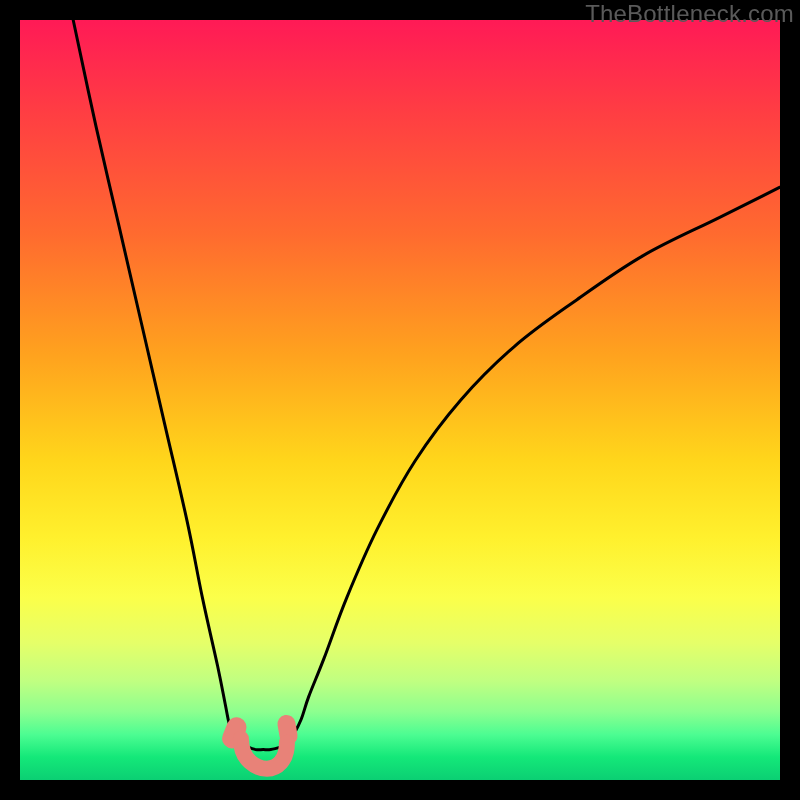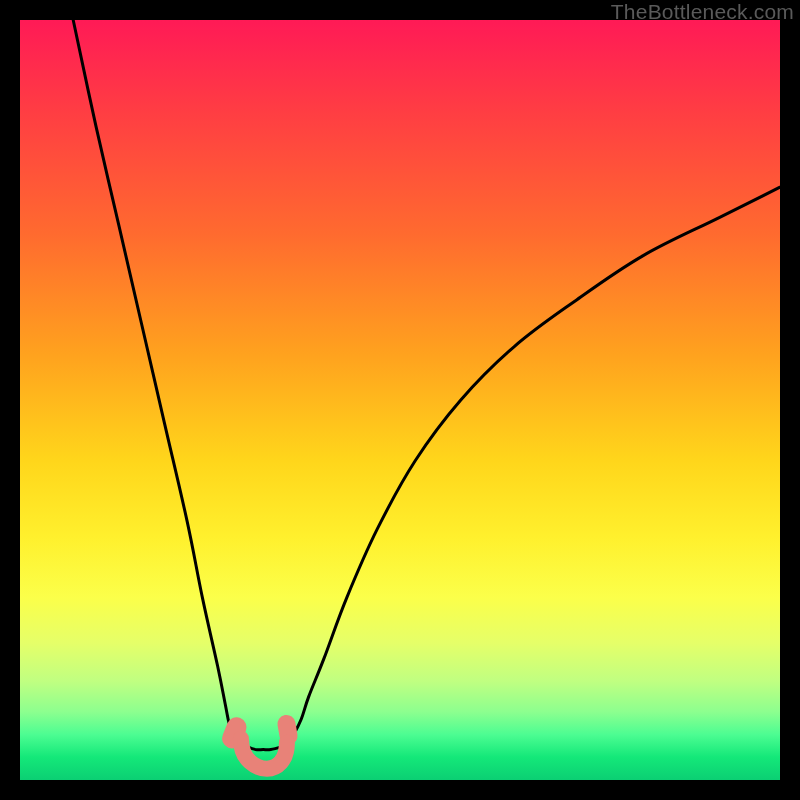--- a/index.html
+++ b/index.html
@@ -39,21 +39,21 @@
       #4dfd92 94%,
       #14e879 97%,
       #0bcf73 100%
     );
   }
   .watermark {
     position: absolute;
     top: 0px;
     right: 6px;
     font-family: Arial, Helvetica, sans-serif;
-    font-size: 21px;
+    font-size: 24px;
     color: #5a5a5a;
     letter-spacing: 0.2px;
     font-weight: 500;
   }
   svg.curves {
     position: absolute;
     left: 0;
     top: 0;
     width: 760px;
     height: 760px;

